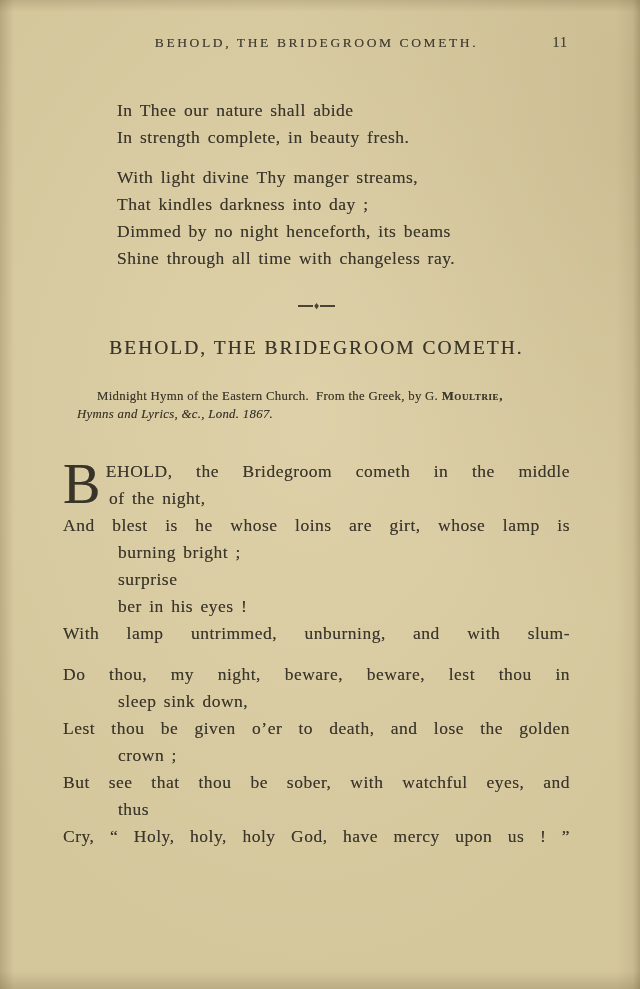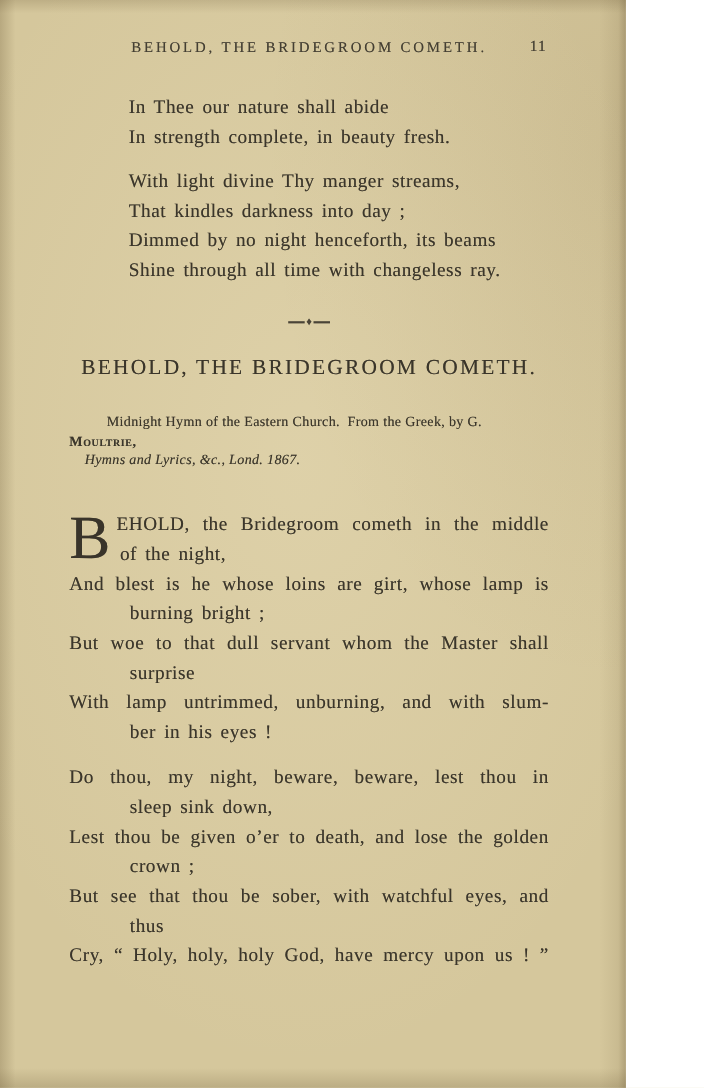--- a/index.html
+++ b/index.html
@@ -1,21 +1,21 @@
 <!DOCTYPE html>
 <html><head>
 <meta charset="utf-8">
 <style>
   * { margin:0; padding:0; box-sizing:border-box; }
   html,body { width:640px; height:989px; }
   body { font-family:"Liberation Serif","DejaVu Serif",serif; }
 
   .page {
     position:relative;
-    width:569px; height:989px;
+    width:640px; height:989px;
     overflow:hidden;
     color:#3b362b;
     background-color:#d5c79c;
     background-image:
       radial-gradient(ellipse 90% 80% at 48% 42%, rgba(238,227,192,0.35), rgba(0,0,0,0) 70%),
       linear-gradient(90deg, rgba(96,78,44,0.25), rgba(0,0,0,0) 14px),
       linear-gradient(270deg, rgba(96,78,44,0.32), rgba(96,78,44,0.10) 7px, rgba(0,0,0,0) 24px),
       linear-gradient(180deg, rgba(96,78,44,0.20), rgba(0,0,0,0) 12px),
       linear-gradient(0deg, rgba(96,78,44,0.22), rgba(0,0,0,0) 18px),
       radial-gradient(ellipse at 97% 14%, rgba(120,95,55,0.10), rgba(0,0,0,0) 40%);
@@ -45,21 +45,21 @@
   }
 
   
   .stanza {
     margin-left:54px;
     font-size:17.5px;
     line-height:27px;
     letter-spacing:0.5px;
     word-spacing:2.5px;
   }
-  .stanza-first { margin-top:31px; }
+  .stanza-first { margin-top:44px; }
   .stanza + .stanza { margin-top:13px; }
 
   
   .divider {
     margin-top:27px;
     display:flex;
     align-items:center;
     justify-content:center;
     height:14px;
     color:#4a4437;
@@ -151,24 +151,23 @@
     </div>
 
     <div class="hymn">
 
       <div class="hymn-para hymn-para-first">
         <span class="dropcap">B</span>
         <div class="line j">EHOLD, the Bridegroom cometh in the middle</div>
         <div class="line dc-cont">of the night,</div>
         <div class="line j cl">And blest is he whose loins are girt, whose lamp is</div>
         <div class="line cont">burning bright ;</div>
-        <div class="line j">But woe to that dull servant whom the Master shall</div>
         <div class="line cont">surprise</div>
+        <div class="line cont">ber in his eyes !</div>
         <div class="line j">With lamp untrimmed, unburning, and with slum-</div>
-        <div class="line cont">ber in his eyes !</div>
       </div>
 
       <div class="hymn-para">
         <div class="line j">Do thou, my night, beware, beware, lest thou in</div>
         <div class="line cont">sleep sink down,</div>
         <div class="line j">Lest thou be given o’er to death, and lose the golden</div>
         <div class="line cont">crown ;</div>
         <div class="line j">But see that thou be sober, with watchful eyes, and</div>
         <div class="line cont">thus</div>
         <div class="line j">Cry, “ Holy, holy, holy God, have mercy upon us ! ”</div>

